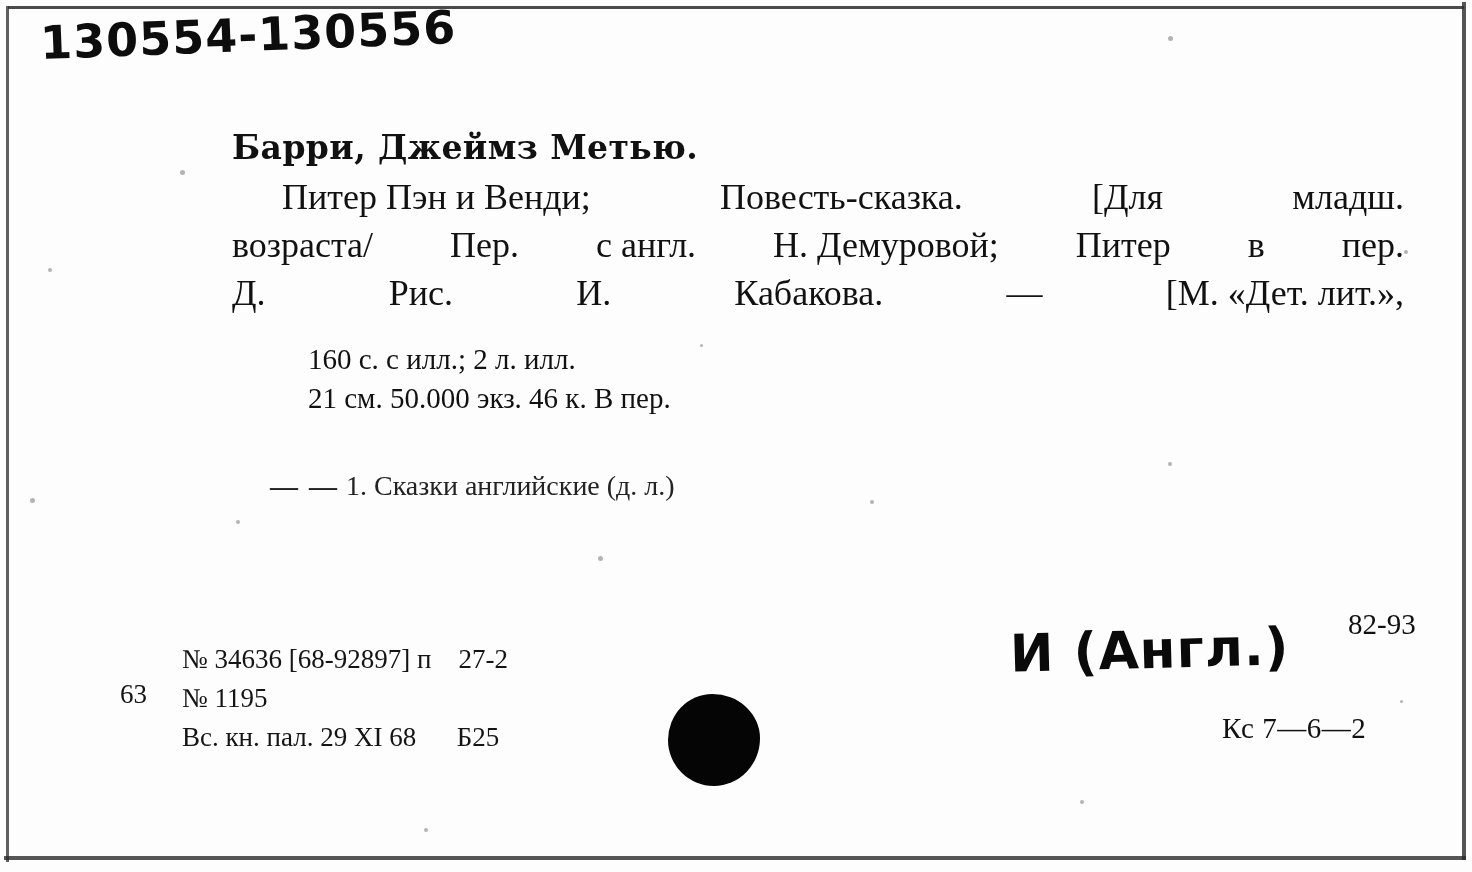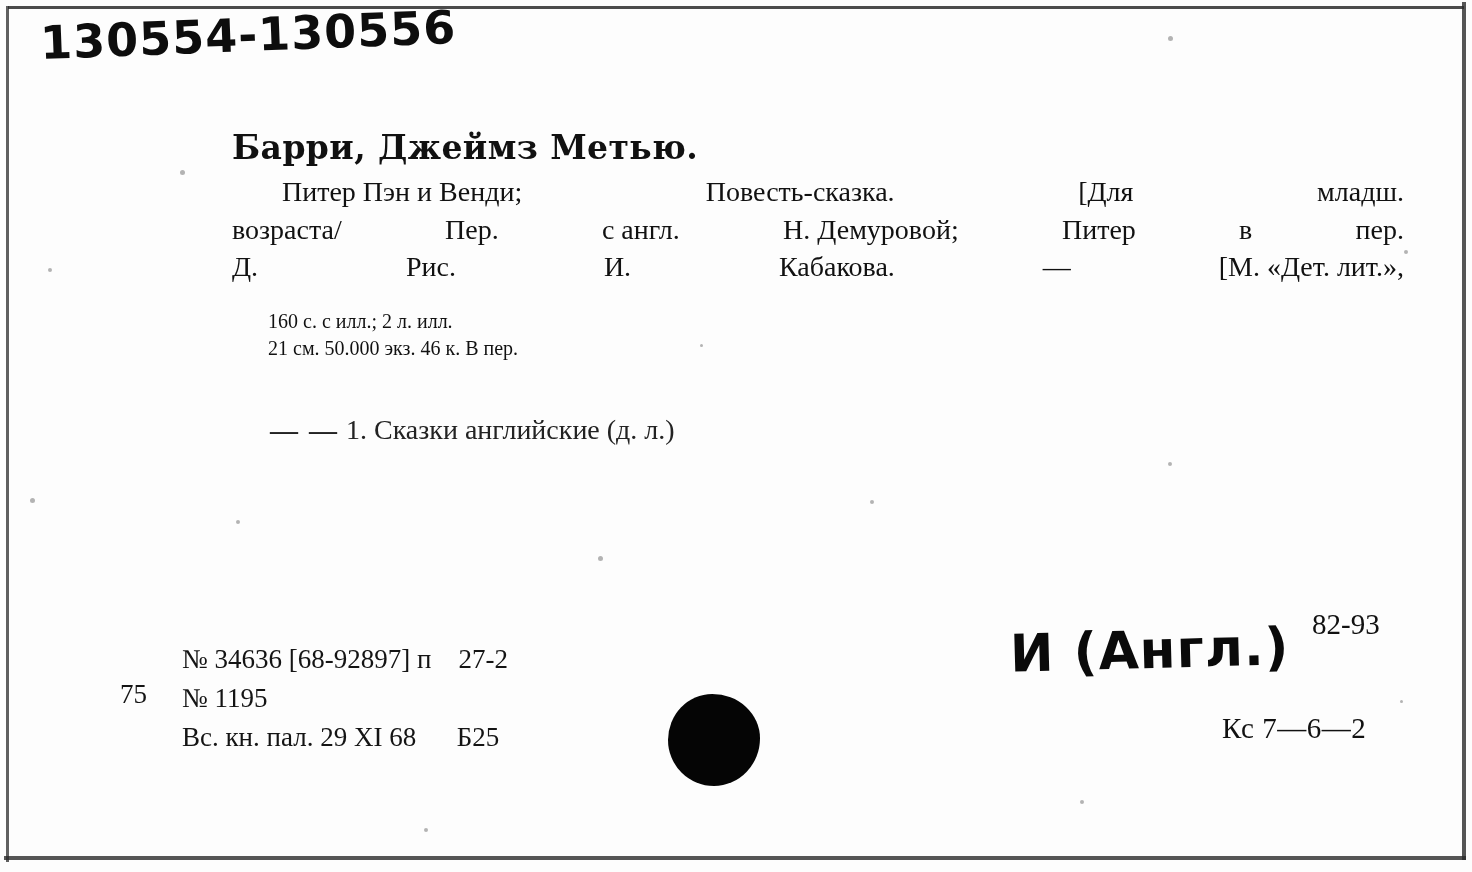--- a/index.html
+++ b/index.html
@@ -76,32 +76,32 @@
     width: 1172px;
   }
   #author {
     font-family: "DejaVu Serif", serif;
     font-weight: 700;
     font-size: 33px;
     letter-spacing: .4px;
     margin-bottom: 6px;
   }
   #title-block {
-    font-size: 28px;
+    font-size: 36px;
     line-height: 1.34;
   }
   #title-block .just {
     display: flex;
     justify-content: space-between;
     white-space: pre;
   }
   #collation {
     margin-top: 22px;
-    margin-left: 36px;
-    font-size: 20px;
+    margin-left: 76px;
+    font-size: 29px;
     line-height: 1.35;
   }
   #subject {
     margin-top: 52px;
     margin-left: 38px;
     font-size: 28px;
     color: #232323;
   }
   #subject .dashes {
     letter-spacing: 2px;
@@ -145,21 +145,21 @@
     top: 620px;
     font-family: "DejaVu Sans", sans-serif;
     font-weight: 700;
     font-size: 52px;
     letter-spacing: 1px;
     transform: rotate(-1.5deg);
     color: #0a0a0a;
   }
   #year-range {
     position: absolute;
-    left: 1312px;
+    left: 1348px;
     top: 608px;
     font-size: 29px;
   }
   #shelf {
     position: absolute;
     left: 1222px;
     top: 712px;
     font-size: 29px;
     letter-spacing: .5px;
   }
@@ -225,21 +225,21 @@
     </div>
 
     <div id="subject">
       <span class="dashes">— —</span>
       <span>1. Сказки английские (д. л.)</span>
     </div>
   </div>
 
   <div id="control">
     <div class="row indent1">№ 34636 [68-92897] п    27-2</div>
-    <div class="rownum">75</div>
+    <div class="rownum">63</div>
     <div class="row indent1">№ 1195</div>
     <div class="row indent1">Вс. кн. пал. 29 XI 68      Б25</div>
   </div>
 
   <div id="blot"></div>
 
   <div id="hand-class">И (Англ.)</div>
   <div id="year-range">82-93</div>
   <div id="shelf">Кс 7—6—2</div>
 

